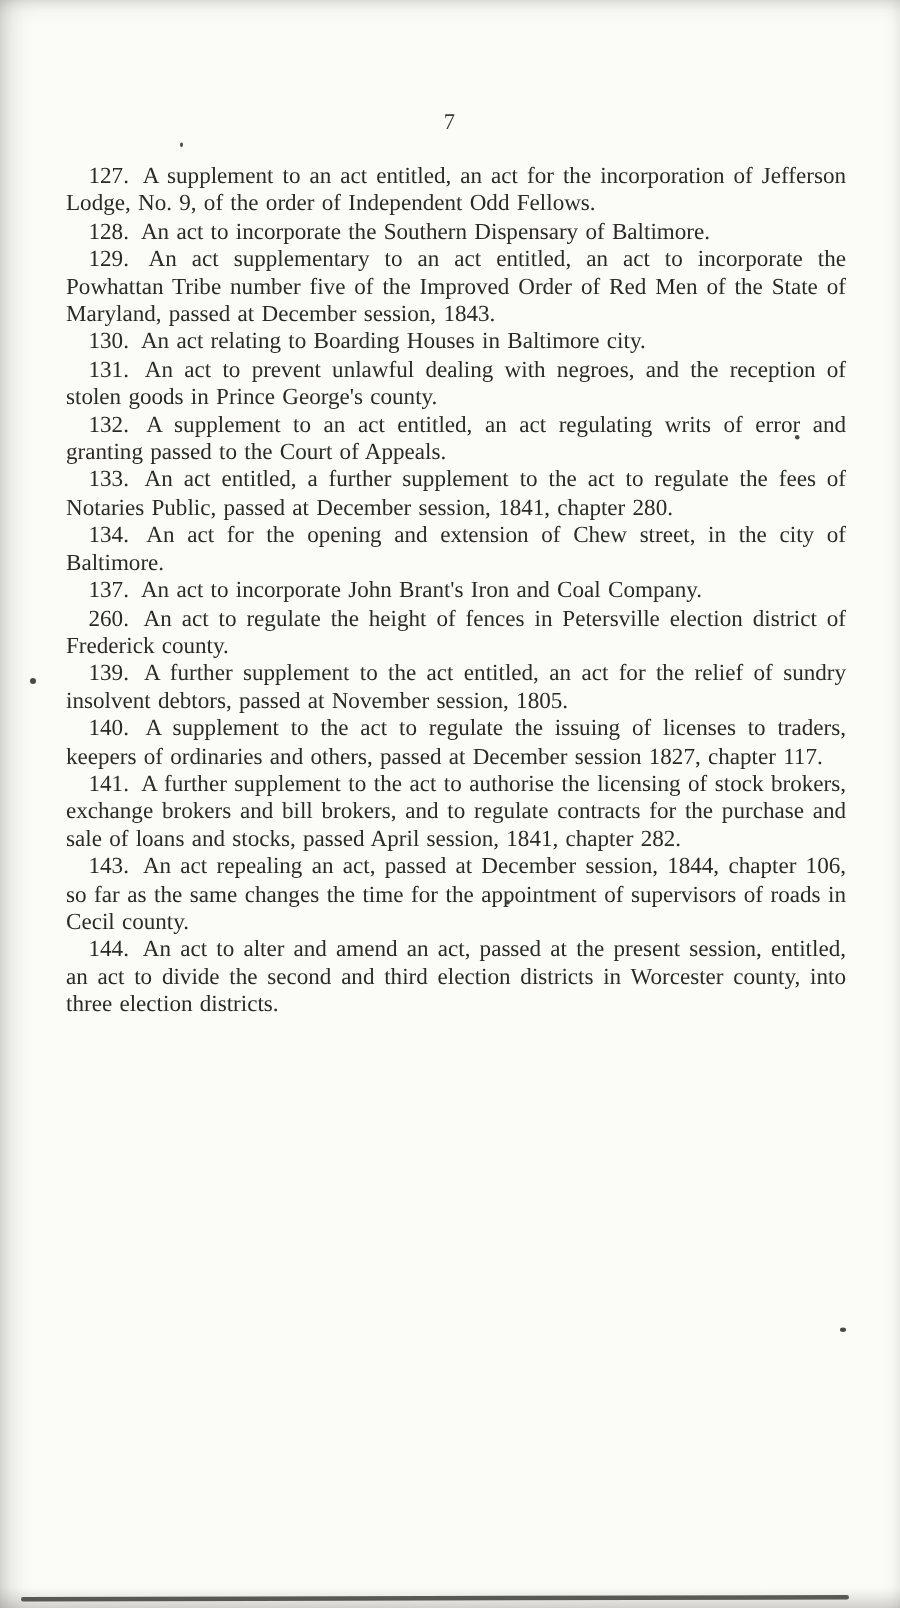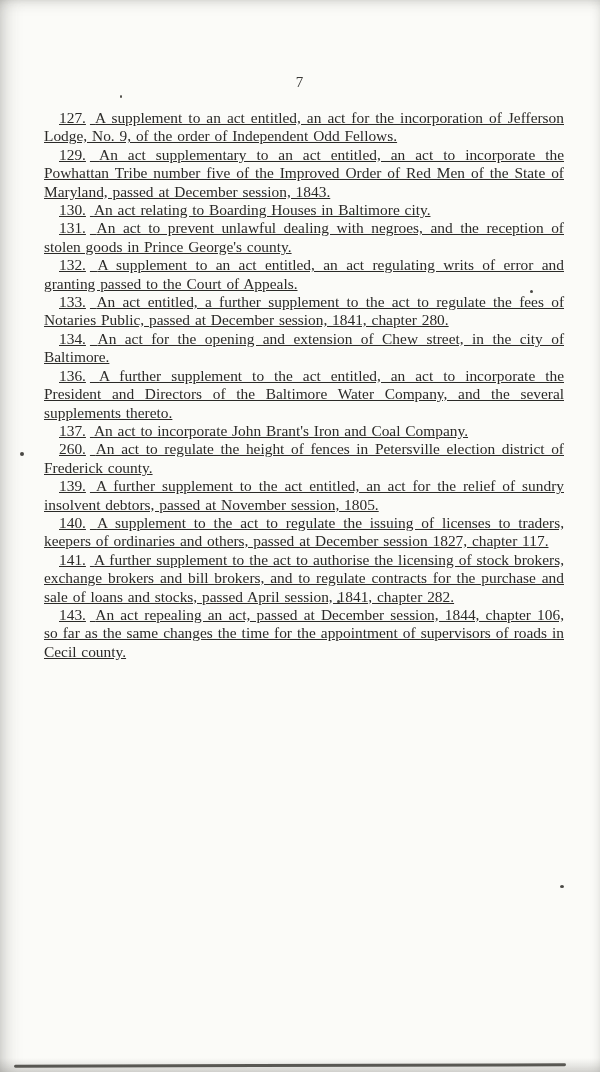--- a/index.html
+++ b/index.html
@@ -22,21 +22,20 @@
   }
   .page-number {
     text-align: center;
     padding-top: 74px;
     font-size: 15px;
     letter-spacing: 1px;
     color: #3a3936;
   }
   .act-list {
     padding: 18px 36px 0 44px;
-    text-decoration: underline;
   }
   .entry {
     margin: 0;
     text-align: justify;
     text-indent: 15px;
     font-size: 15.4px;
     line-height: 18.4px;
     word-spacing: 1px;
   }
   .entry .num {
@@ -70,33 +69,34 @@
 </style>
 </head>
 <body>
 
 <div class="page">
 
   <div class="page-number">7</div>
 
   <div class="act-list">
     <p class="entry"><span class="num">127.</span> <span>A supplement to an act entitled, an act for the incorporation of Jefferson Lodge, No. 9, of the order of Independent Odd Fellows.</span></p>
+    <p class="entry"><span class="num">128.</span> <span>An act to incorporate the Southern Dispensary of Baltimore.</span></p>
     <p class="entry"><span class="num">129.</span> <span>An act supplementary to an act entitled, an act to incorporate the Powhattan Tribe number five of the Improved Order of Red Men of the State of Maryland, passed at December session, 1843.</span></p>
     <p class="entry"><span class="num">130.</span> <span>An act relating to Boarding Houses in Baltimore city.</span></p>
     <p class="entry"><span class="num">131.</span> <span>An act to prevent unlawful dealing with negroes, and the reception of stolen goods in Prince George's county.</span></p>
     <p class="entry"><span class="num">132.</span> <span>A supplement to an act entitled, an act regulating writs of error and granting passed to the Court of Appeals.</span></p>
     <p class="entry"><span class="num">133.</span> <span>An act entitled, a further supplement to the act to regulate the fees of Notaries Public, passed at December session, 1841, chapter 280.</span></p>
     <p class="entry"><span class="num">134.</span> <span>An act for the opening and extension of Chew street, in the city of Baltimore.</span></p>
-    <p class="entry"><span class="num">136.</span> <span>A further supplement to the act entitled, an act to incorporate the President and Directors of the Baltimore Water Company, and the several supplements thereto.</span></p>
     <p class="entry"><span class="num">137.</span> <span>An act to incorporate John Brant's Iron and Coal Company.</span></p>
     <p class="entry"><span class="num">260.</span> <span>An act to regulate the height of fences in Petersville election district of Frederick county.</span></p>
     <p class="entry"><span class="num">139.</span> <span>A further supplement to the act entitled, an act for the relief of sundry insolvent debtors, passed at November session, 1805.</span></p>
     <p class="entry"><span class="num">140.</span> <span>A supplement to the act to regulate the issuing of licenses to traders, keepers of ordinaries and others, passed at December session 1827, chapter 117.</span></p>
     <p class="entry"><span class="num">141.</span> <span>A further supplement to the act to authorise the licensing of stock brokers, exchange brokers and bill brokers, and to regulate contracts for the purchase and sale of loans and stocks, passed April session, 1841, chapter 282.</span></p>
     <p class="entry"><span class="num">143.</span> <span>An act repealing an act, passed at December session, 1844, chapter 106, so far as the same changes the time for the appointment of supervisors of roads in Cecil county.</span></p>
+    <p class="entry"><span class="num">144.</span> <span>An act to alter and amend an act, passed at the present session, entitled, an act to divide the second and third election districts in Worcester county, into three election districts.</span></p>
   </div>
 
   <span class="speck" style="left:20px; top:452px; width:4px; height:4px;"></span>
   <span class="speck" style="left:530px; top:290px; width:3px; height:3px;"></span>
   <span class="speck" style="left:560px; top:885px; width:4px; height:3px;"></span>
   <span class="speck" style="left:337px; top:600px; width:3px; height:3px;"></span>
   <span class="speck" style="left:120px; top:95px; width:2px; height:3px;"></span>
   <div class="bottom-shade"></div>
   <div class="bottom-edge"></div>
 

